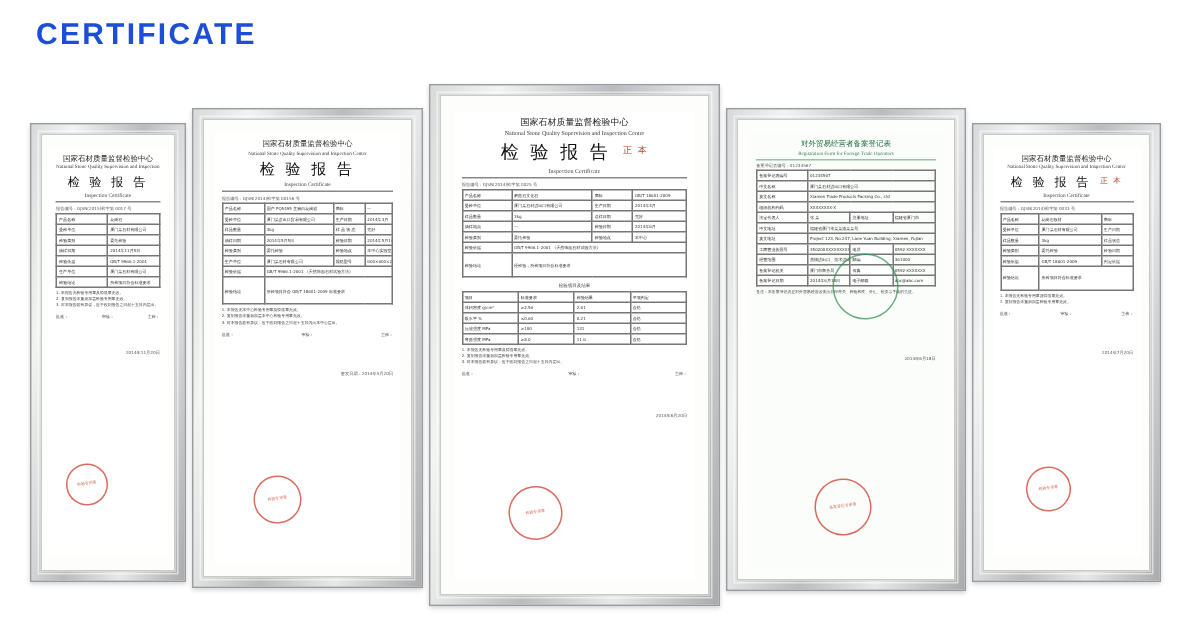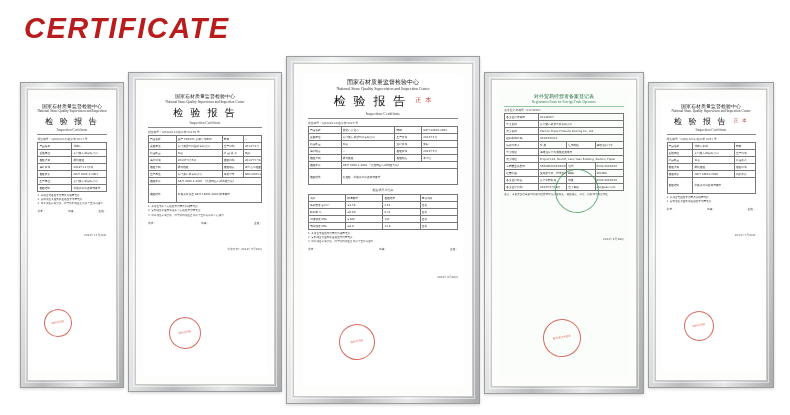--- a/index.html
+++ b/index.html
@@ -16,27 +16,26 @@
   #stage {
     position: relative;
     width: 790px;
     height: 415px;
     background: #ffffff;
   }
   #heading {
     position: absolute;
     left: 24px;
     top: 12px;
-    font-size: 29px;
+    font-size: 20px;
     font-weight: bold;
     letter-spacing: 1.5px;
-    color: #b91c1c;
+    color: #1d4ed8;
     font-family: "Liberation Sans", sans-serif;
     white-space: nowrap;
-    font-style: italic;
   }
 
   
   .frame {
     position: absolute;
     box-sizing: border-box;
     background: linear-gradient(100deg, #d8d9da 0%, #f2f3f3 18%, #b9bbbd 48%, #e7e8e9 72%, #a9abad 100%);
     border: 1px solid #9a9c9e;
     padding: 6px;
     box-shadow: 0 1px 3px rgba(0,0,0,0.18);

